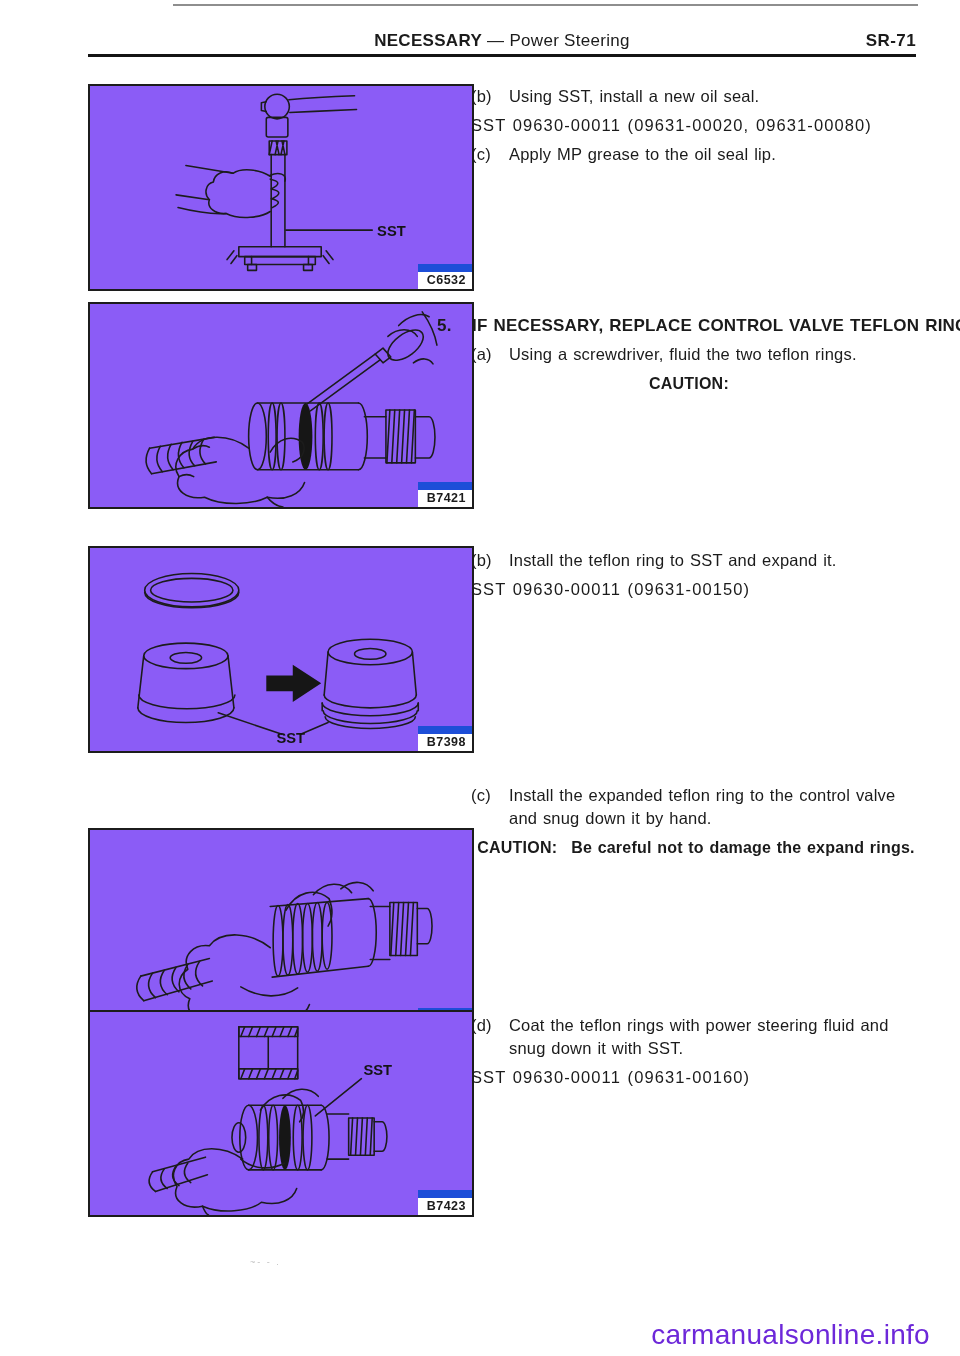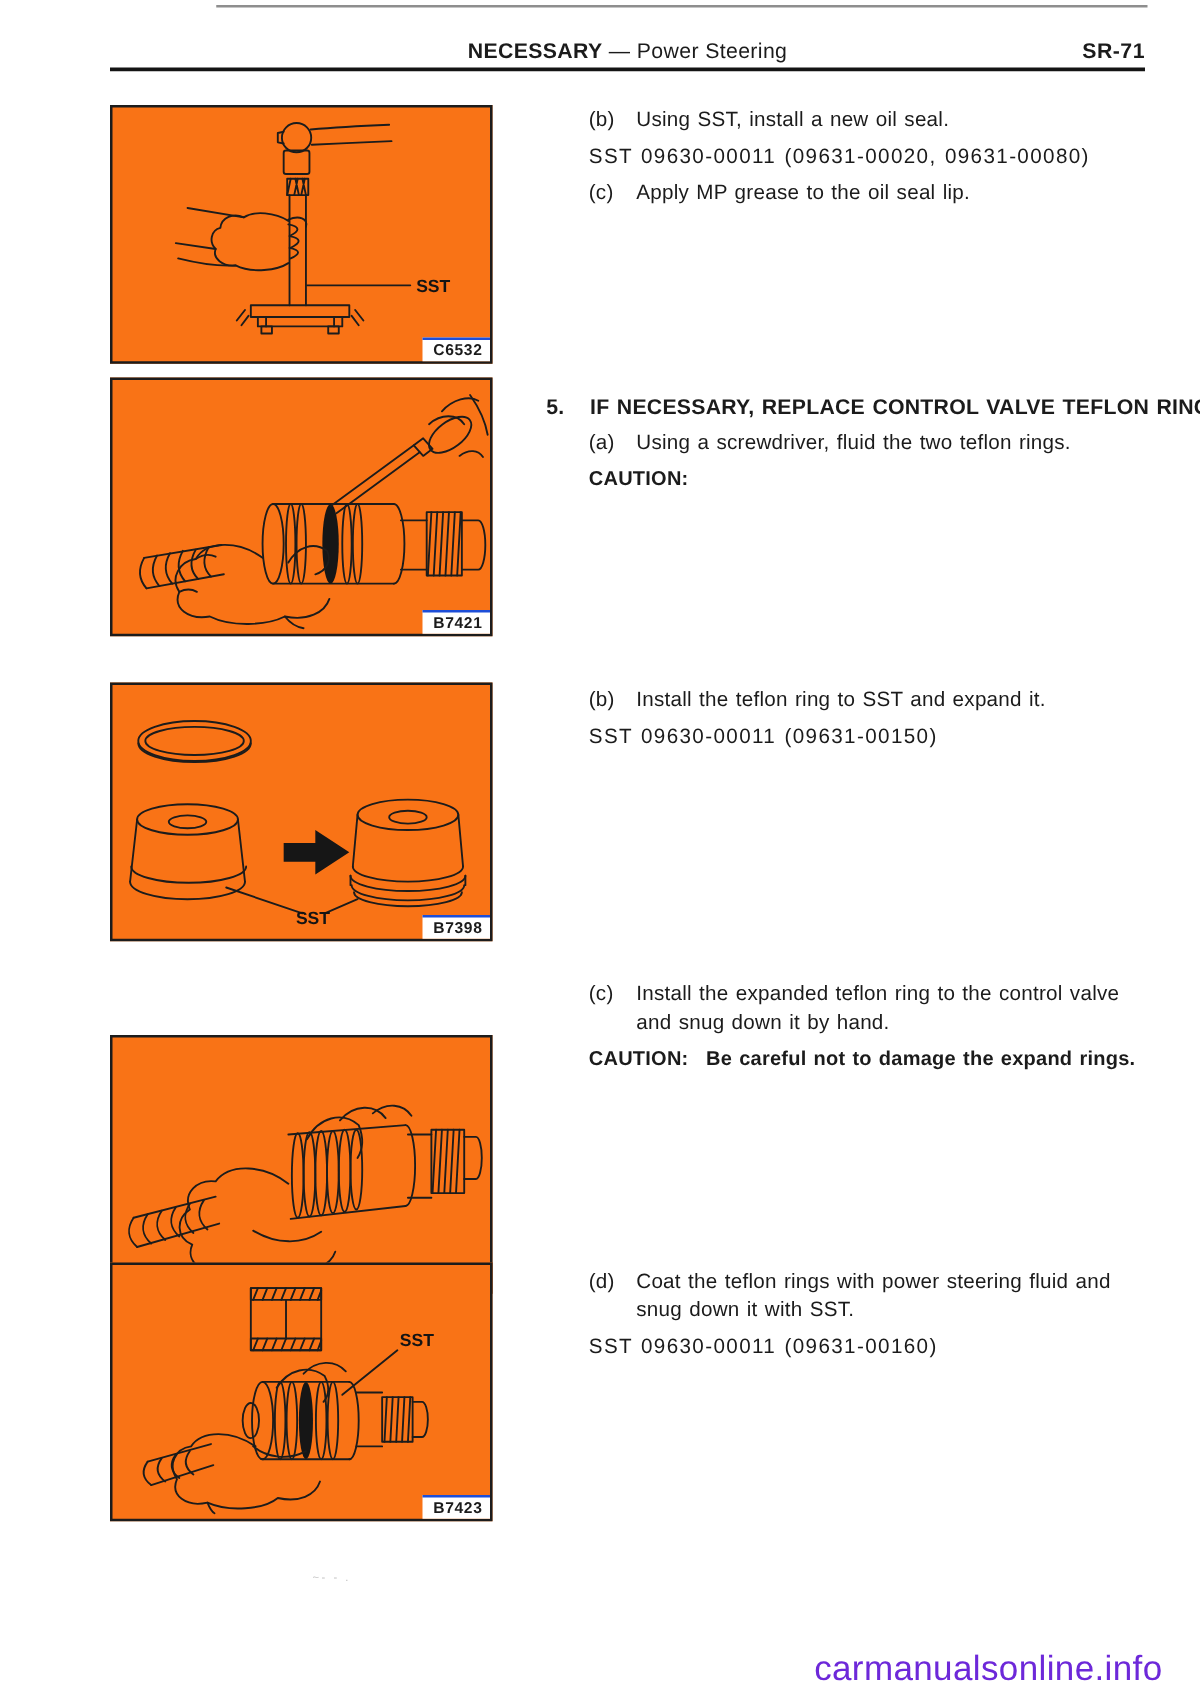--- a/index.html
+++ b/index.html
@@ -5,37 +5,37 @@
   html,body{margin:0;padding:0;background:#ffffff;}
   body{width:960px;height:1356px;position:relative;font-family:"Liberation Sans",sans-serif;color:#1b1b1b;overflow:hidden;}
 
   .topline{position:absolute;left:173px;top:4px;width:745px;height:2px;background:#8e8e8e;}
 
   .hdr-title{position:absolute;left:88px;top:31px;width:828px;text-align:center;font-size:17px;letter-spacing:.3px;white-space:nowrap;}
   .hdr-title .b{font-weight:bold;}
   .hdr-page{position:absolute;top:31px;right:44px;font-size:17px;font-weight:bold;letter-spacing:.4px;}
   .hdr-rule{position:absolute;left:88px;top:54px;width:828px;height:3px;background:#141414;}
 
-  .figbox{position:absolute;left:88px;width:306px;height:207px;border:2px solid #1c1c1c;background:#f97316;box-sizing:border-box;}
+  .figbox{position:absolute;left:88px;width:386px;height:207px;border:2px solid #1c1c1c;background:#8b5cf6;box-sizing:border-box;}
   .figbox svg{position:absolute;left:0;top:0;width:100%;height:100%;}
-  .figcode{position:absolute;right:0;bottom:0;border-top:2px solid #1d4ed8;padding:1px 6px 2px 9px;font-size:12.5px;font-weight:bold;letter-spacing:.5px;background:#fff;}
+  .figcode{position:absolute;right:0;bottom:0;border-top:8px solid #1d4ed8;padding:1px 6px 2px 9px;font-size:12.5px;font-weight:bold;letter-spacing:.5px;background:#fff;}
 
   svg *{stroke:#1c1c1c;stroke-width:1.6;fill:none;stroke-linecap:round;stroke-linejoin:round;}
   svg .fill{fill:#161616;stroke:none;}
   svg text{font-family:"Liberation Sans",sans-serif;font-size:15px;font-weight:bold;fill:#141414;stroke:none;}
 
   .txt{position:absolute;left:437px;width:484px;font-size:16.5px;line-height:23px;letter-spacing:.2px;word-spacing:1px;}
   .row{display:flex;margin-bottom:6px;}
   .ind{margin-left:34px;}
   .marker{width:38px;flex:none;}
   .stept{max-width:434px;}
   .secnum{width:35px;flex:none;font-weight:bold;font-size:17px;}
   .sectitle{font-weight:bold;font-size:17px;letter-spacing:.2px;white-space:nowrap;}
   .sstline{letter-spacing:1.1px;}
-  .caution{font-weight:bold;font-size:16px;letter-spacing:.2px;}
+  .caution{font-weight:bold;font-size:16px;letter-spacing:.2px;justify-content:center;}
   .clabel{margin-right:14px;flex:none;}
 
   .smudge{position:absolute;left:250px;top:1257px;font-size:9px;color:#bfbfbf;letter-spacing:2px;filter:blur(.4px);}
   .wm{position:absolute;right:30px;top:1319px;font-size:28px;color:#6d28d9;letter-spacing:.3px;}
 </style>
 </head>
 <body>
 
 <div class="topline"></div>
 

